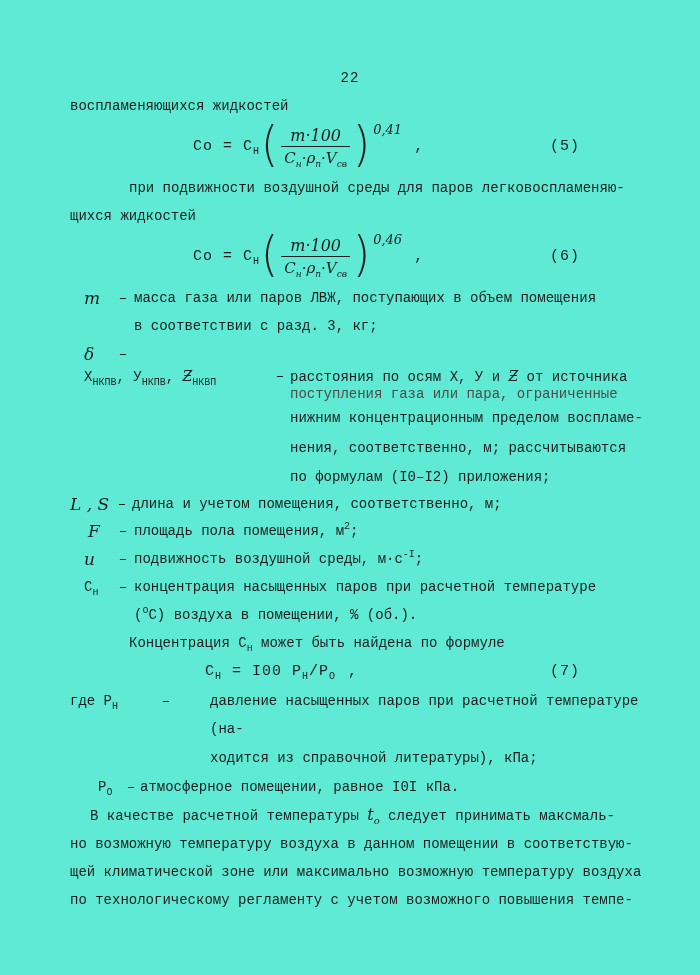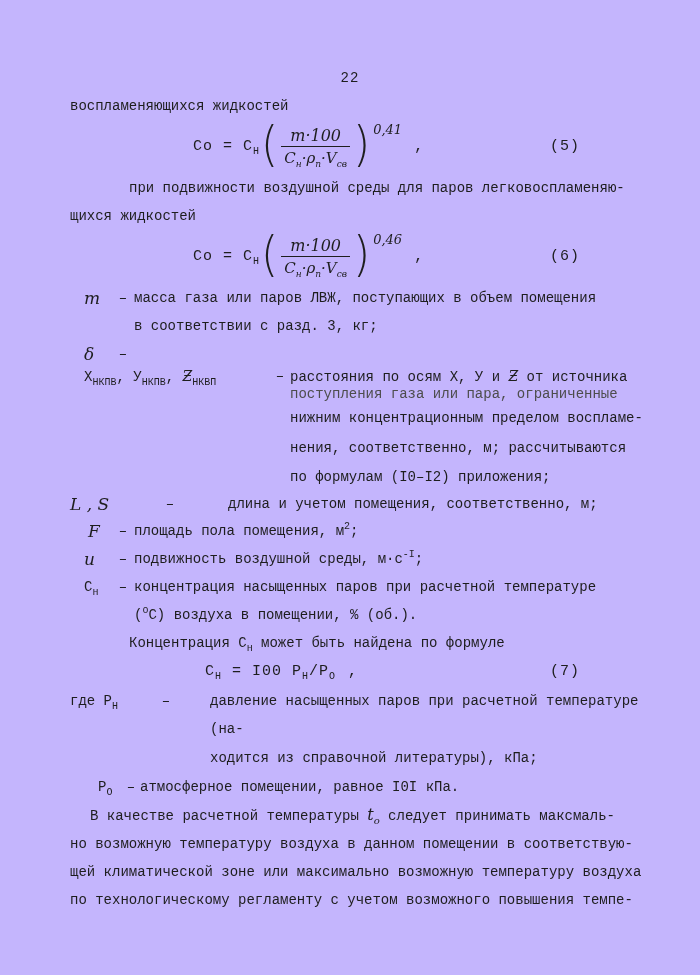--- a/index.html
+++ b/index.html
@@ -1,19 +1,19 @@
 <!DOCTYPE html>
 <html lang="ru"><head>
 <meta charset="utf-8">
 <style>
   html,body{margin:0;padding:0;background:#ffffff;}
   .page{
     position:relative;
     width:700px;height:975px;
-    background:#c4b5fd;
+    background:#5eead4;
     color:#1e1e1e;
     font-family:"Liberation Mono","DejaVu Sans Mono",monospace;
     font-size:14px;line-height:28px;
     overflow:hidden;
     box-sizing:border-box;
   }
   .page-number{margin-top:64px;text-align:center;letter-spacing:1px;}
   .bodyline{padding-left:70px;padding-right:40px;}
   .indent{padding-left:114px;margin-left:15px;}
 
@@ -55,21 +55,21 @@
   .def-xyz .sym-col{width:186px;}
   .def-pn .sym-col{width:52px;}
   .def-po .sym-col{width:24px;}
   .def-m .dash-col,.def-delta .dash-col,.def-u .dash-col,.def-cn .dash-col,.def-f .dash-col{width:22px;}
   .def-ls .dash-col,.def-xyz .dash-col{width:20px;}
   .def-pn .dash-col{width:16px;}
   .def-po .dash-col{width:18px;}
 
   .lh16{line-height:16px;}
   .lh18{line-height:18px;}
-  .lh26{line-height:26px;gap:48px;}
+  .lh26{line-height:26px;}
   .lh28{line-height:28px;}
   .lh30{line-height:30px;}
   .faded{color:#4d4d4d;}
   .overline{text-decoration:overline;}
   .qglyph{font-size:16px;margin-right:2px;}
   .closing{padding-left:70px;padding-right:34px;}
   .closing .first{padding-left:20px;}
 </style>
 </head>
 <body>

